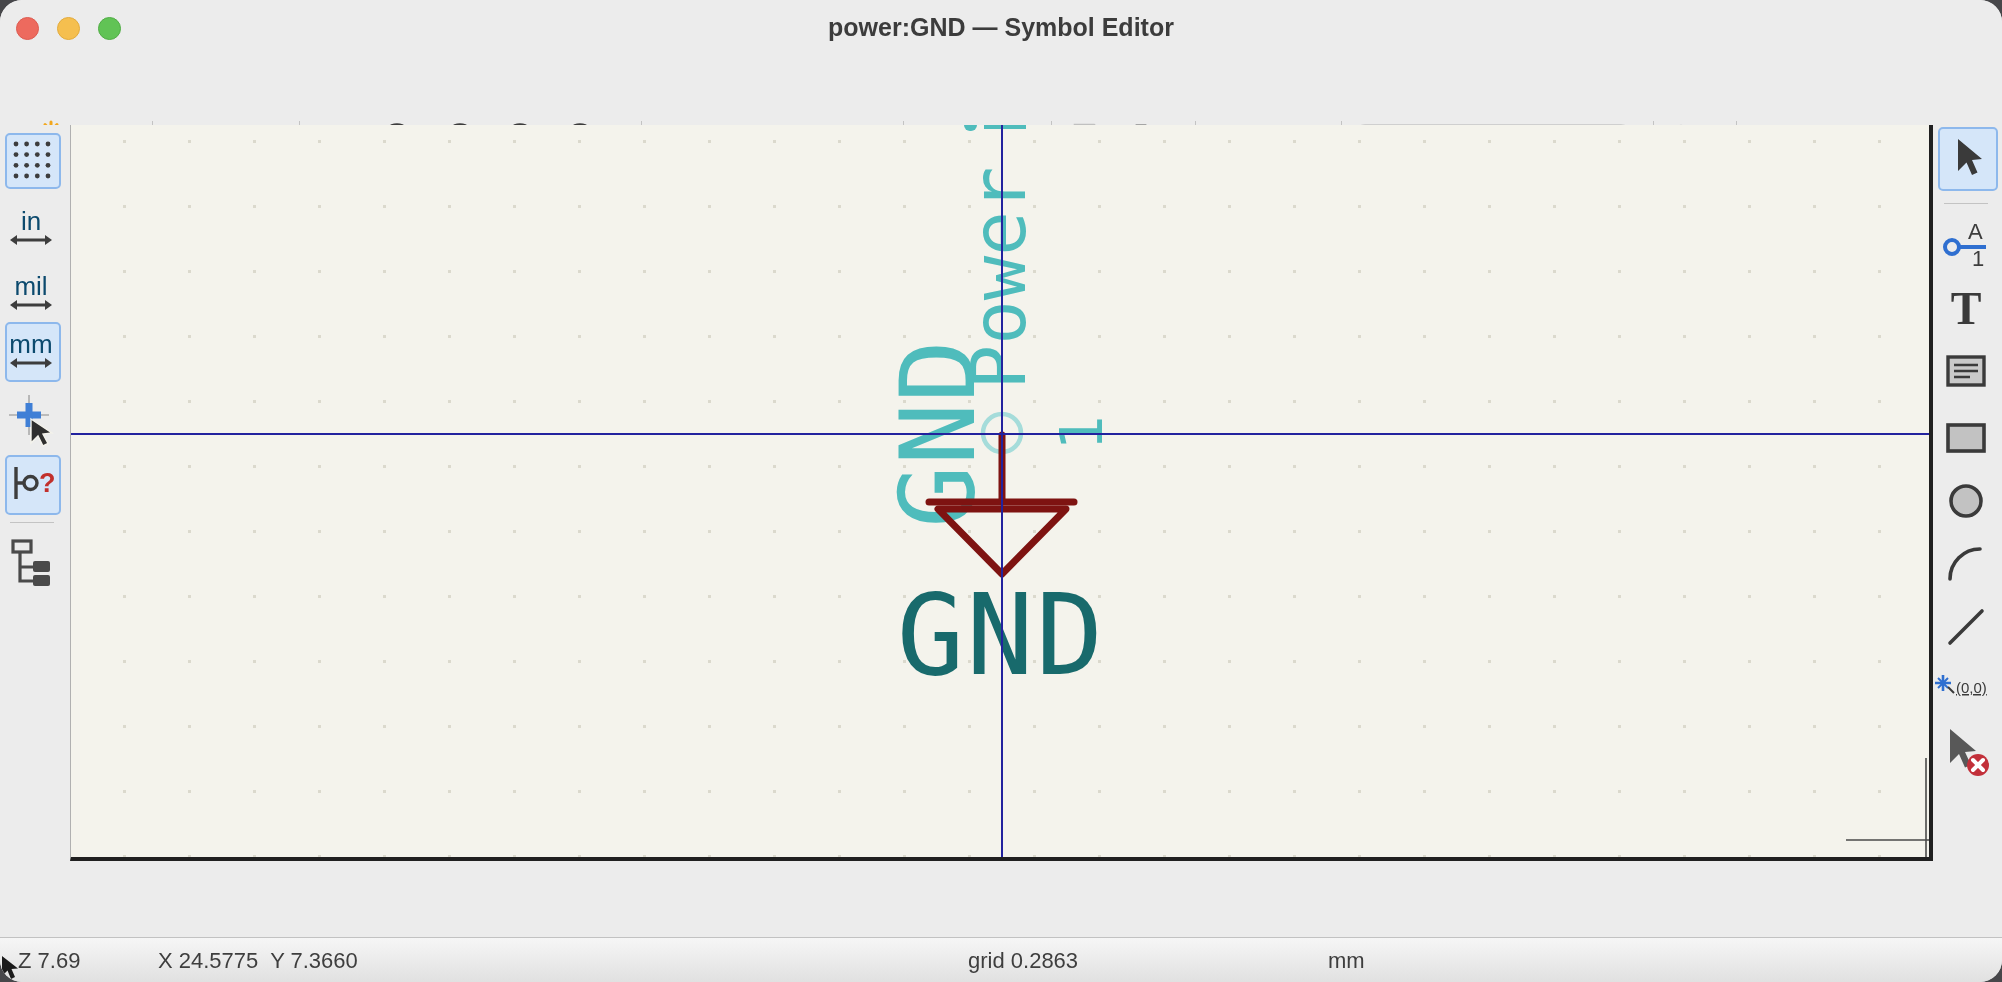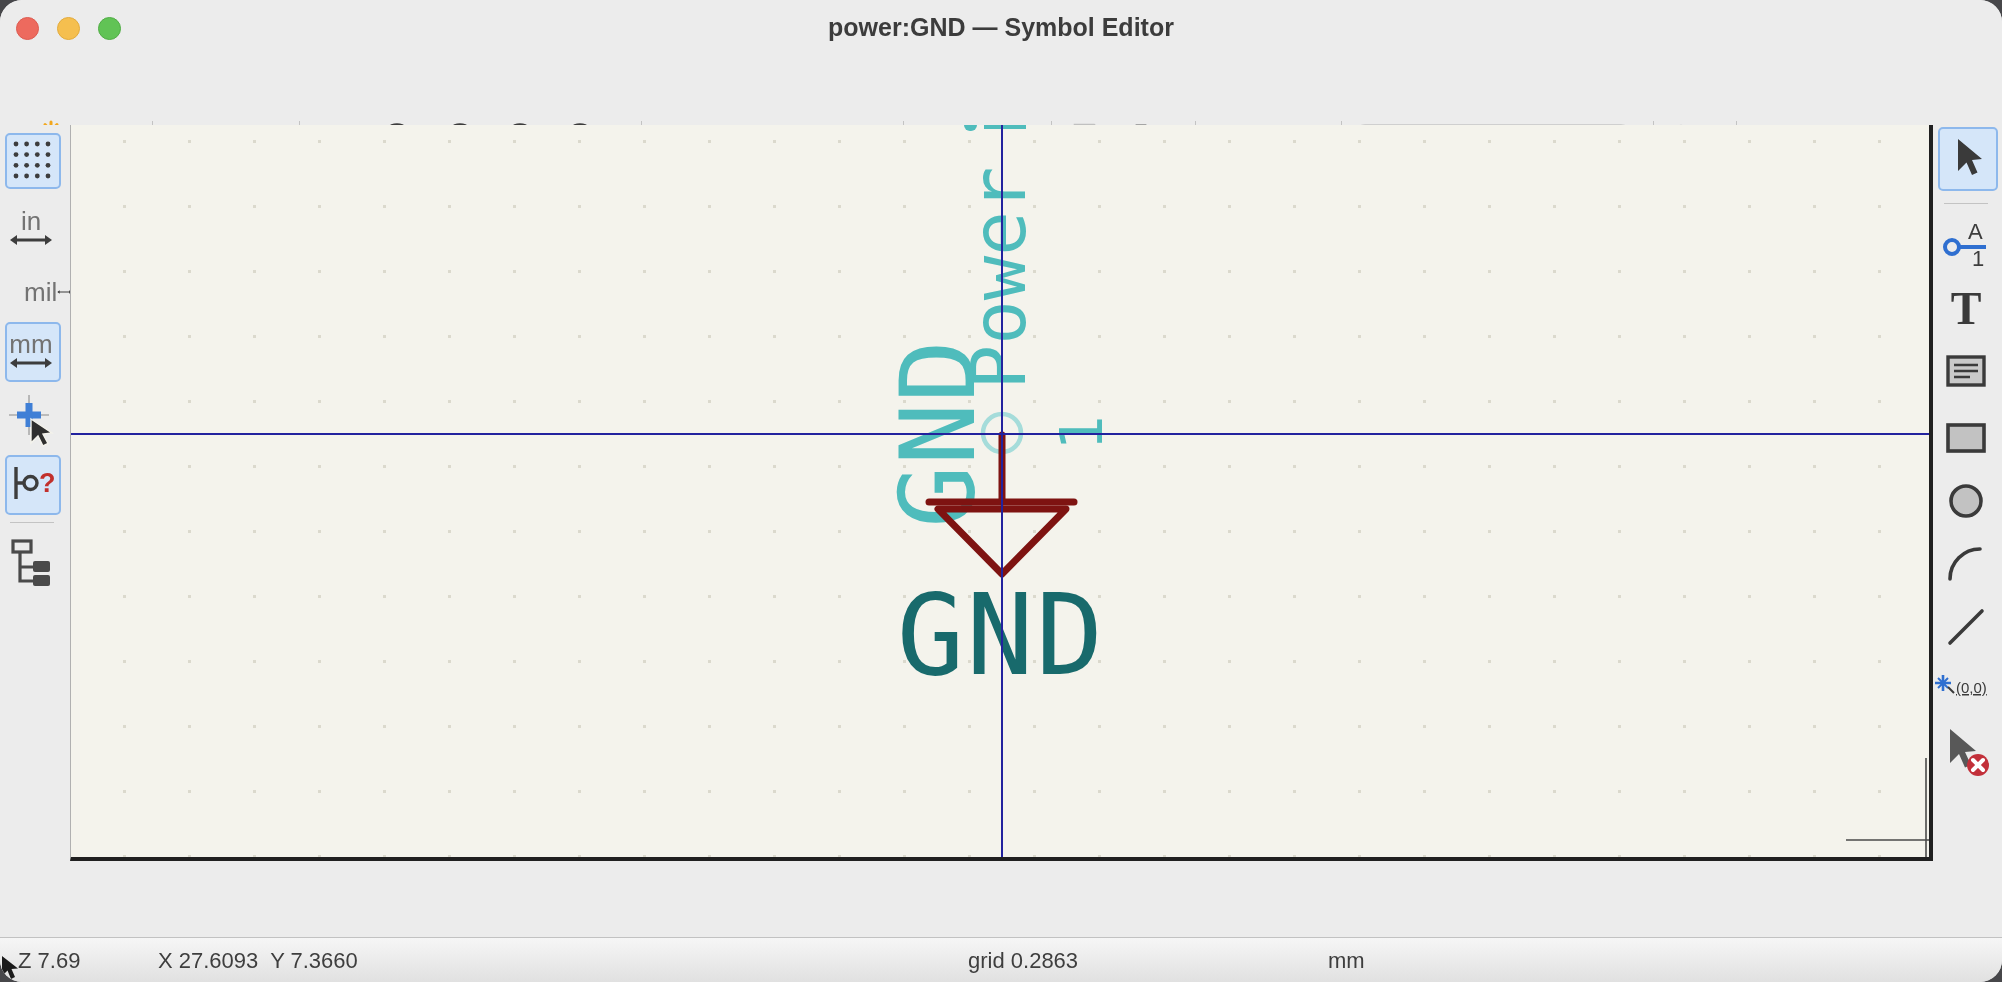--- a/index.html
+++ b/index.html
@@ -20,21 +20,21 @@
   .vsep{position:absolute;top:66px;width:1px;height:46px;background:#c3c3c3;}
   .dropdown{position:absolute;left:1356px;top:69px;width:272px;height:42px;background:#fcfcfc;
     border:1px solid #cfcfcf;border-radius:9px;box-shadow:0 1px 1px rgba(0,0,0,.06);}
   .dropdown .chev{position:absolute;right:4px;top:4px;width:34px;height:34px;border-radius:7px;
     background:#f4f4f4;border:1px solid #dcdcdc;display:flex;align-items:center;justify-content:center;}
   
   .lsb,.rsb{position:absolute;background:#ececec;}
   .selbox{position:absolute;background:#d5e6f9;border:2px solid #8db8ec;border-radius:5px;}
   .sbi{position:absolute;display:flex;align-items:center;justify-content:center;}
   .hsep{position:absolute;height:1px;background:#c3c3c3;}
-  .unitlbl{font-size:26px;color:#737373;text-align:center;line-height:1;font-weight:400;}
+  .unitlbl{font-size:26px;color:#0c4a6e;text-align:center;line-height:1;font-weight:400;}
   
   .canvas{position:absolute;left:70px;top:125px;width:1858px;height:732px;background:#f4f3ec;
     border-left:1px solid #b0b0b0;border-right:4px solid #202020;border-bottom:4px solid #202020;
     background-image:radial-gradient(circle,#dbd9cd 1.5px,transparent 1.8px);
     background-size:65px 65px;background-position:21px 49px;overflow:hidden;}
   .crossv{position:absolute;left:930px;top:0;width:2px;height:100%;background:#22229e;z-index:6;}
   .crossh{position:absolute;left:0;top:308px;width:100%;height:2px;background:#22229e;z-index:6;}
   .kx{font-family:"DejaVu Sans Mono","Liberation Mono",monospace;font-weight:400;position:absolute;
     display:flex;align-items:center;justify-content:center;white-space:nowrap;z-index:3;}
   .rot{transform:rotate(-90deg);}
@@ -285,21 +285,21 @@
         </svg>
     </div>
     <div class="sbi" style="left:7px;top:78px;width:48px;height:48px;flex-direction:column">
       <div class="unitlbl">in</div>
       <svg width="44" height="12" viewBox="0 0 44 12">
           <path d="M4 6 H40" stroke="#3d3d3d" stroke-width="3"></path>
           <path d="M8 1 L1 6 L8 11 Z" fill="#3d3d3d"></path>
           <path d="M36 1 L43 6 L36 11 Z" fill="#3d3d3d"></path>
         </svg>
     </div>
-    <div class="sbi" style="left:24px;top:143px;width:48px;height:48px;flex-direction:row">
+    <div class="sbi" style="left:7px;top:143px;width:48px;height:48px;flex-direction:column">
       <div class="unitlbl">mil</div>
       <svg width="44" height="12" viewBox="0 0 44 12">
           <path d="M4 6 H40" stroke="#3d3d3d" stroke-width="3"></path>
           <path d="M8 1 L1 6 L8 11 Z" fill="#3d3d3d"></path>
           <path d="M36 1 L43 6 L36 11 Z" fill="#3d3d3d"></path>
         </svg>
     </div>
     <div class="selbox" style="left:5px;top:197px;width:52px;height:56px"></div>
     <div class="sbi" style="left:7px;top:201px;width:48px;height:48px;flex-direction:column">
       <div class="unitlbl">mm</div>
@@ -432,21 +432,21 @@
         <path d="M1775 715 H1858"></path>
       </g>
     </svg>
 
     <div class="kx" style="left:820px;top:445px;width:220px;height:130px;font-size:112px;color:#186a6c;letter-spacing:2px">GND</div>
 
   </div>
 
   <div class="statusbar">
     <span style="left:18px">Z 7.69</span>
-    <span style="left:158px">X 27.6093  Y 7.3660</span>
+    <span style="left:158px">X 24.5775  Y 7.3660</span>
     <span style="left:968px">grid 0.2863</span>
     <span style="left:1328px">mm</span>
     <svg style="position:absolute;left:0px;top:18px" width="20" height="27" viewBox="0 0 20 27">
         <path d="M2 0 V20 L7.5 14.5 L11 23 L15 21 L11.5 13 L18 12.5 Z" fill="#1b1b1b"></path>
       </svg>
   </div>
 
 </div>
 
 </body></html>

